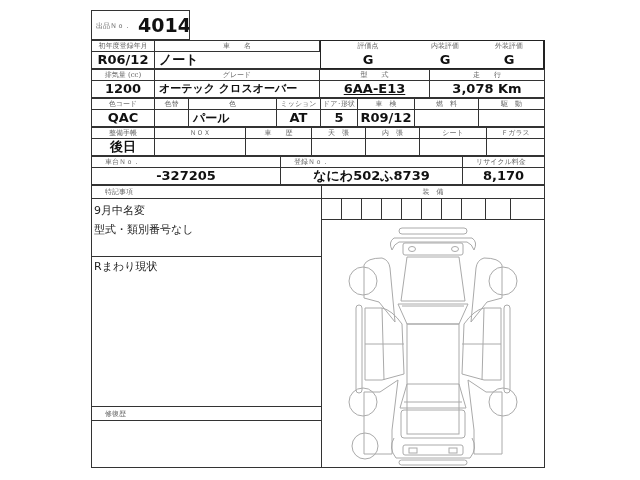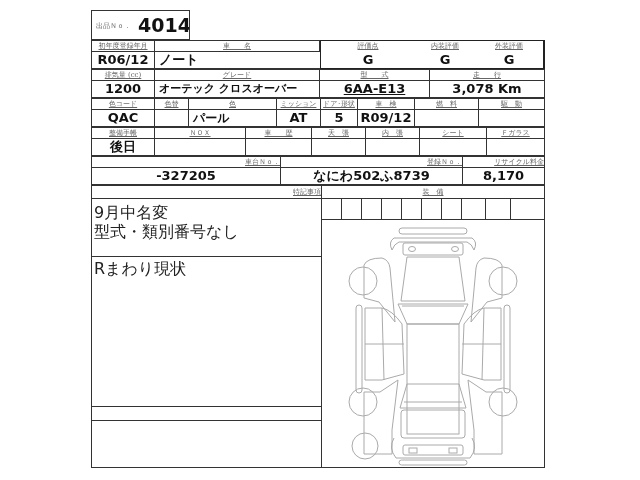--- a/index.html
+++ b/index.html
@@ -1,25 +1,25 @@
 <!DOCTYPE html>
 <html><head>
 <meta charset="utf-8">
 <style>
   html, body { margin:0; padding:0; background:#ffffff; }
   body { width:640px; height:480px; position:relative; overflow:hidden;
          font-family:"DejaVu Sans","Liberation Sans",sans-serif; color:#111; }
   .abs { position:absolute; box-sizing:border-box; }
   .cell { position:absolute; box-sizing:border-box; border:1px solid #333; background:#fff; overflow:hidden; }
-  .lbl { font-family:"DejaVu Serif","Liberation Serif",serif; font-size:7px; color:#666; text-align:center; line-height:11px; white-space:nowrap;text-decoration:underline; }
-  .lbl-l { text-align:right; padding-left:4px; }
+  .lbl { font-family:"DejaVu Serif","Liberation Serif",serif; font-size:7px; color:#666; text-align:center; line-height:11px; white-space:nowrap; }
+  .lbl-l { text-align:left; padding-left:13px; }
   .val { font-weight:bold; font-size:13px; text-align:center; white-space:nowrap; color:#111; }
   .val-l { text-align:left; padding-left:4px; }
   .thick { border:2px solid #222; }
-  .note { position:absolute; font-size:16px; color:#222; white-space:nowrap; }
+  .note { position:absolute; font-size:11px; color:#222; white-space:nowrap; }
   svg .ln { fill:none; stroke:#aaa; stroke-width:1; }
 </style>
 </head>
 <body>
 
 <div class="cell" style="left:91px;top:10px;width:99px;height:30px;">
   <span class="abs" style="left:4px;top:10px;font-family:'DejaVu Serif',serif;font-size:7px;color:#666;">出品Ｎｏ．</span>
   <span class="abs" style="left:46px;top:3px;font-weight:bold;font-size:19px;">4014</span>
 </div>
 

